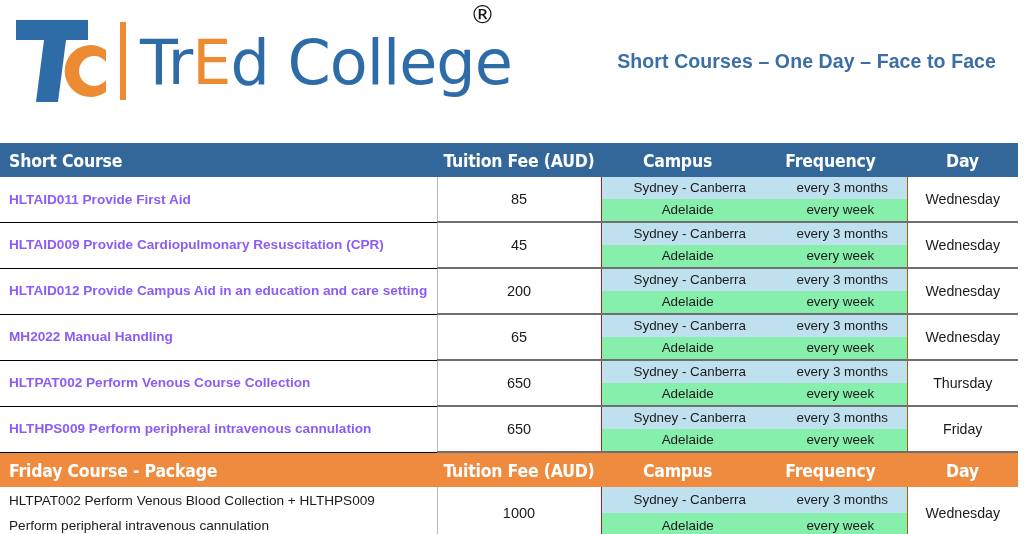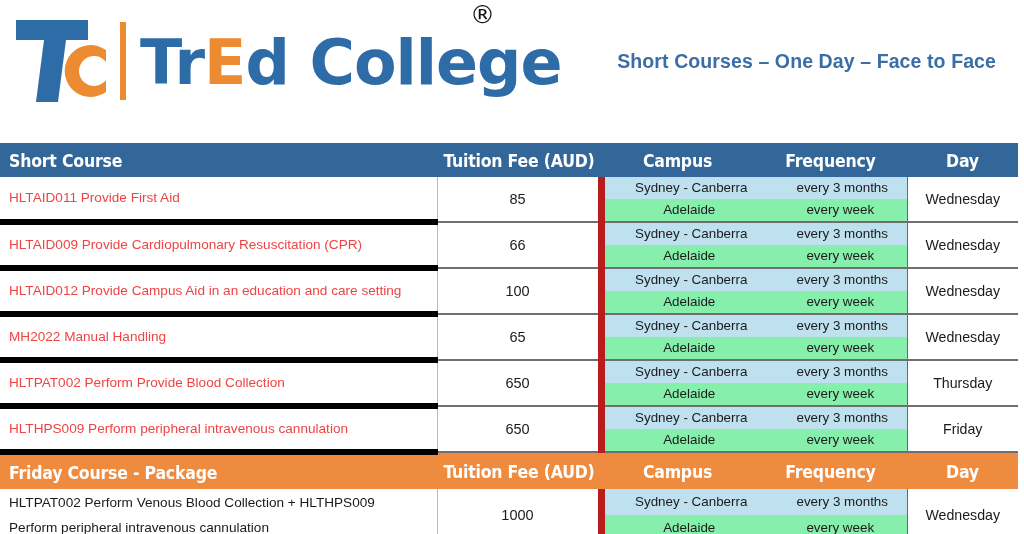--- a/index.html
+++ b/index.html
@@ -38,21 +38,21 @@
   .logo-mark svg { display: block; }
   .logo-divider {
     width: 6px;
     height: 78px;
     background: #ed8b33;
     margin: 0 14px 4px 2px;
     flex: none;
   }
   .logo-words {
     font-size: 62px;
-    font-weight: bold;
+    font-weight: normal;
     letter-spacing: -1px;
     line-height: 1;
     margin-bottom: 10px;
     white-space: nowrap;
     font-family: "DejaVu Sans", sans-serif;
   }
   .lw-blue { color: #2e6ca8; }
   .lw-orange { color: #ed8b33; }
   .logo-reg {
     position: absolute;
@@ -108,34 +108,35 @@
   tr.band-orange > td { background: #ef8b3f; }
   td.band-left {
     text-align: left;
     padding-left: 9px !important;
   }
   td.band-center { text-align: center; }
 
   
   td.course {
     font-size: 13.6px;
-    color: #ef4444;
+    color: #8b5cf6;
     text-align: left;
     padding-left: 9px;
-    border-bottom: 6px solid #000000;
+    border-bottom: 1px solid #000000;
     border-right: 1px solid #b9b9b9;
     background: #ffffff;
     line-height: 1.55;
+    font-weight: bold;
   }
   td.fee {
     font-size: 14.5px;
     color: #1b1b1b;
     text-align: center;
     border-bottom: 2px solid #6f6f6f;
-    border-right: 7px solid #b91c1c;
+    border-right: 1px solid #b91c1c;
     background: #ffffff;
   }
   td.day {
     font-size: 14.2px;
     color: #1b1b1b;
     text-align: center;
     border-bottom: 2px solid #6f6f6f;
     border-left: 1px solid #a16207;
     background: #ffffff;
   }
@@ -213,33 +214,33 @@
       <td class="sub sub-blue">every 3 months</td>
       <td class="day" rowspan="2">Wednesday</td>
     </tr>
     <tr class="sub-bottom">
       <td class="sub sub-peach">Adelaide</td>
       <td class="sub sub-peach">every week</td>
     </tr>
 
     <tr>
       <td class="course" rowspan="2">HLTAID009 Provide Cardiopulmonary Resuscitation (CPR)</td>
-      <td class="fee" rowspan="2">66</td>
+      <td class="fee" rowspan="2">45</td>
       <td class="sub sub-blue">Sydney - Canberra</td>
       <td class="sub sub-blue">every 3 months</td>
       <td class="day" rowspan="2">Wednesday</td>
     </tr>
     <tr class="sub-bottom">
       <td class="sub sub-peach">Adelaide</td>
       <td class="sub sub-peach">every week</td>
     </tr>
 
     <tr>
       <td class="course" rowspan="2">HLTAID012 Provide Campus Aid in an education and care setting</td>
-      <td class="fee" rowspan="2">100</td>
+      <td class="fee" rowspan="2">200</td>
       <td class="sub sub-blue">Sydney - Canberra</td>
       <td class="sub sub-blue">every 3 months</td>
       <td class="day" rowspan="2">Wednesday</td>
     </tr>
     <tr class="sub-bottom">
       <td class="sub sub-peach">Adelaide</td>
       <td class="sub sub-peach">every week</td>
     </tr>
 
     <tr>
@@ -248,21 +249,21 @@
       <td class="sub sub-blue">Sydney - Canberra</td>
       <td class="sub sub-blue">every 3 months</td>
       <td class="day" rowspan="2">Wednesday</td>
     </tr>
     <tr class="sub-bottom">
       <td class="sub sub-peach">Adelaide</td>
       <td class="sub sub-peach">every week</td>
     </tr>
 
     <tr>
-      <td class="course" rowspan="2">HLTPAT002 Perform Provide Blood Collection</td>
+      <td class="course" rowspan="2">HLTPAT002 Perform Venous Course Collection</td>
       <td class="fee" rowspan="2">650</td>
       <td class="sub sub-blue">Sydney - Canberra</td>
       <td class="sub sub-blue">every 3 months</td>
       <td class="day" rowspan="2">Thursday</td>
     </tr>
     <tr class="sub-bottom">
       <td class="sub sub-peach">Adelaide</td>
       <td class="sub sub-peach">every week</td>
     </tr>
 

